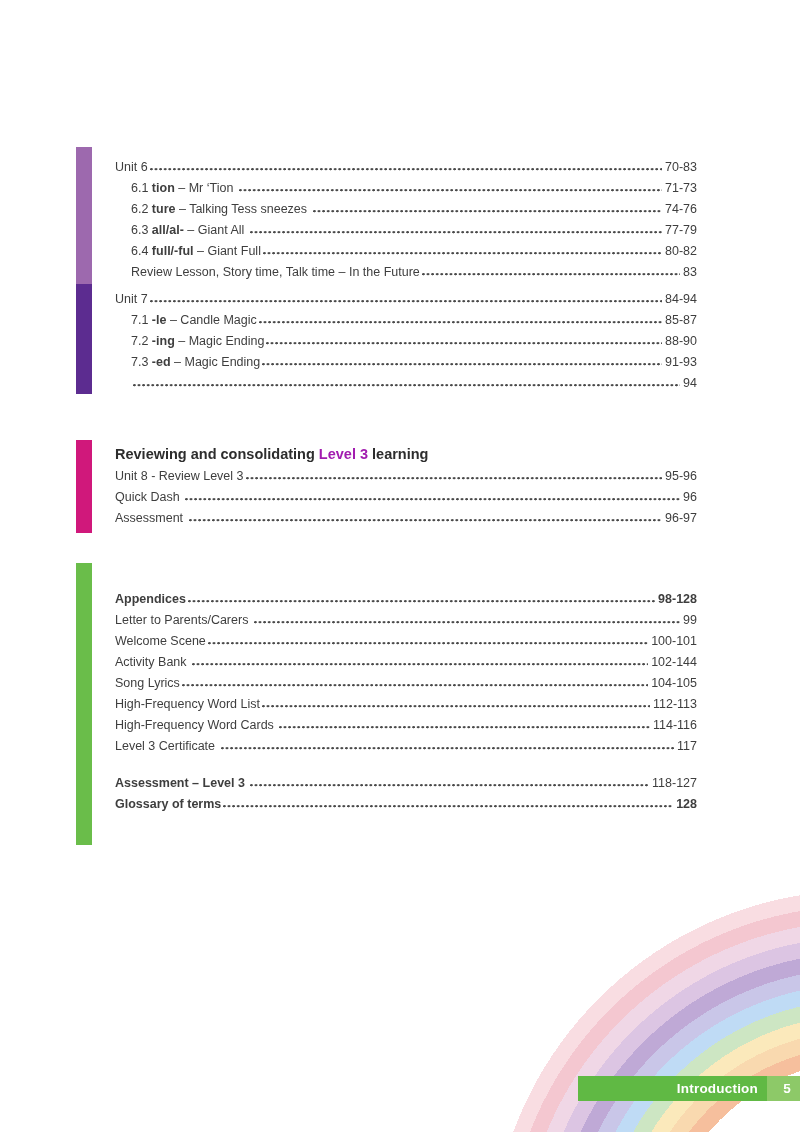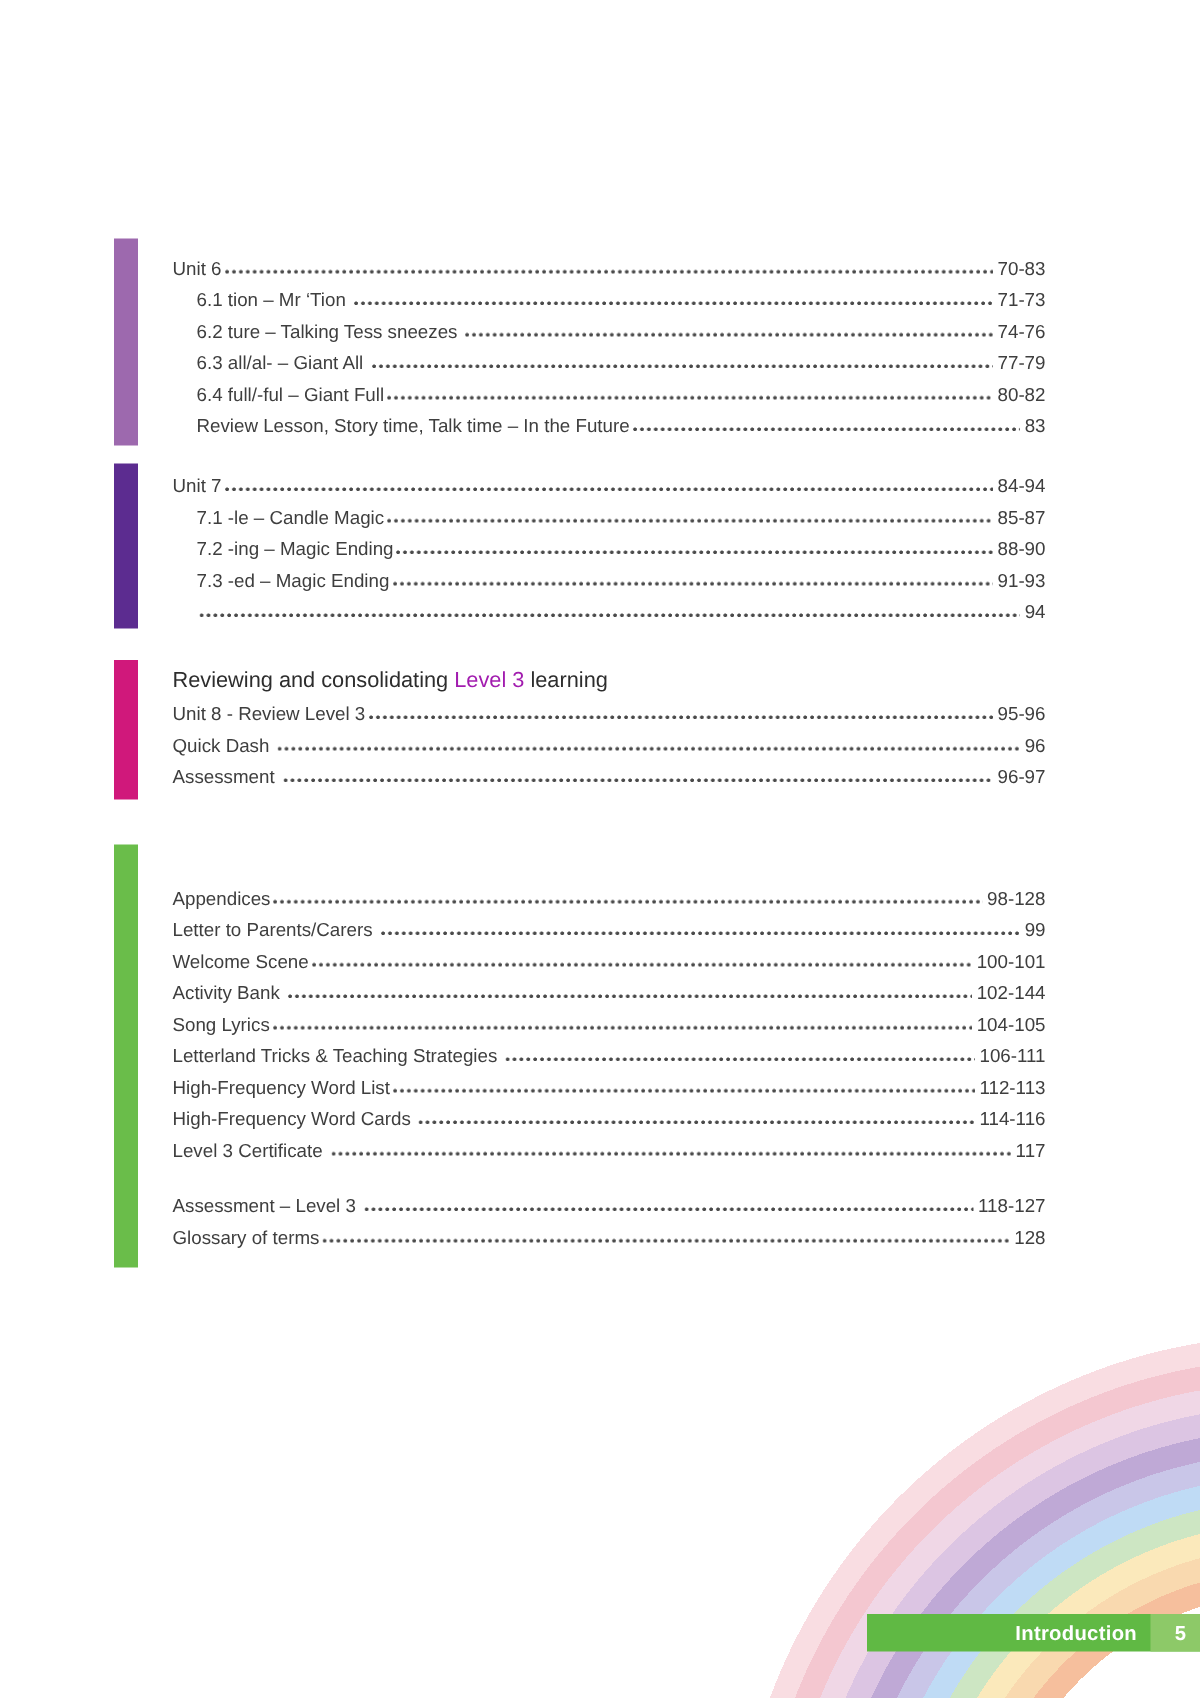--- a/index.html
+++ b/index.html
@@ -32,21 +32,21 @@
     font-size:12.5px;
     white-space:nowrap;
   }
   .row.indent{padding-left:16px;}
   .row.heading{
     font-size:14.5px;
     font-weight:bold;
     line-height:24px;
     color:#2d2d2d;
   }
-  .b{font-weight:normal;}
+  .b{font-weight:bold;}
   .green{color:#a21caf;}
   .label{white-space:pre;}
   .dots{
     flex:1 1 auto;
     min-width:12px;
     margin:0 3px 0 2px;
     height:12px;
     background-image:radial-gradient(circle at 1.4px 10.2px, #4a4a4a 1px, rgba(0,0,0,0) 1.45px);
     background-size:4.6px 12px;
     background-repeat:repeat-x;
@@ -79,21 +79,21 @@
     display:flex;align-items:center;justify-content:center;
     color:#ffffff;font-weight:bold;font-size:13.5px;
   }
   .footer-end{width:14px;height:25px;}
 </style>
 </head>
 <body>
 
 <div class="page">
 
-  <section class="toc-section" style="top:159px">
+  <section class="toc-section" style="top:147px">
     <div class="bar" style="height: 138px; background: rgb(157, 105, 174);"></div>
     <div class="content" style="padding-top:10px">
         <div class="row">
           <span class="label"><span>Unit 6</span></span>
           <span class="dots"></span>
           <span class="pages">70-83</span>
         </div>
         <div class="row indent">
           <span class="label"><span>6.1 </span><span class="b">tion</span><span> – Mr ‘Tion </span></span>
           <span class="dots"></span>
@@ -115,21 +115,21 @@
           <span class="pages">80-82</span>
         </div>
         <div class="row indent">
           <span class="label"><span>Review Lesson, Story time, Talk time – In the Future</span></span>
           <span class="dots"></span>
           <span class="pages">83</span>
         </div>
       </div>
   </section>
 
-  <section class="toc-section" style="top:309px">
+  <section class="toc-section" style="top:284px">
     <div class="bar" style="height: 110px; background: rgb(92, 44, 144);"></div>
     <div class="content" style="padding-top:5px">
         <div class="row">
           <span class="label"><span>Unit 7</span></span>
           <span class="dots"></span>
           <span class="pages">84-94</span>
         </div>
         <div class="row indent">
           <span class="label"><span>7.1 </span><span class="b">-le</span><span> – Candle Magic</span></span>
           <span class="dots"></span>
@@ -198,25 +198,20 @@
           <span class="label"><span>Activity Bank </span></span>
           <span class="dots"></span>
           <span class="pages">102-144</span>
         </div>
         <div class="row">
           <span class="label"><span>Song Lyrics</span></span>
           <span class="dots"></span>
           <span class="pages">104-105</span>
         </div>
         <div class="row">
-          <span class="label"><span>Letterland Tricks &amp; Teaching Strategies </span></span>
-          <span class="dots"></span>
-          <span class="pages">106-111</span>
-        </div>
-        <div class="row">
           <span class="label"><span>High-Frequency Word List</span></span>
           <span class="dots"></span>
           <span class="pages">112-113</span>
         </div>
         <div class="row">
           <span class="label"><span>High-Frequency Word Cards </span></span>
           <span class="dots"></span>
           <span class="pages">114-116</span>
         </div>
         <div class="row">

